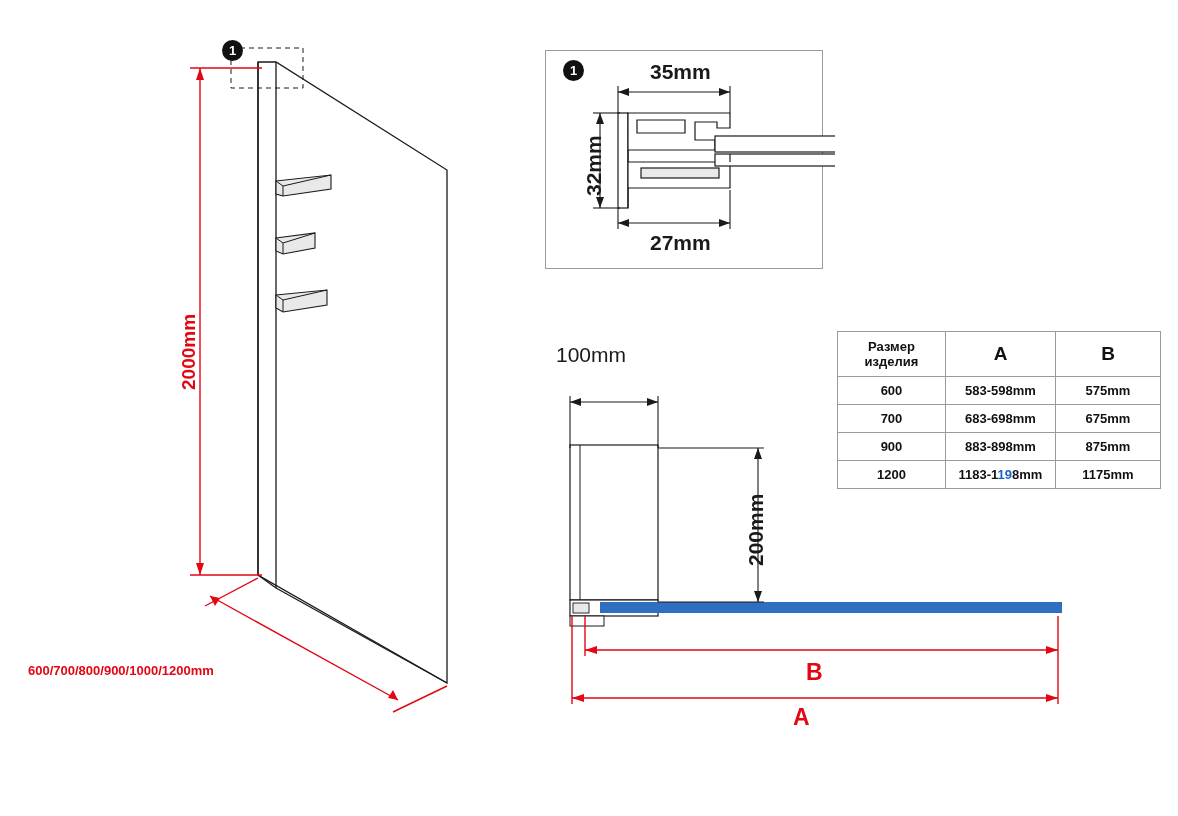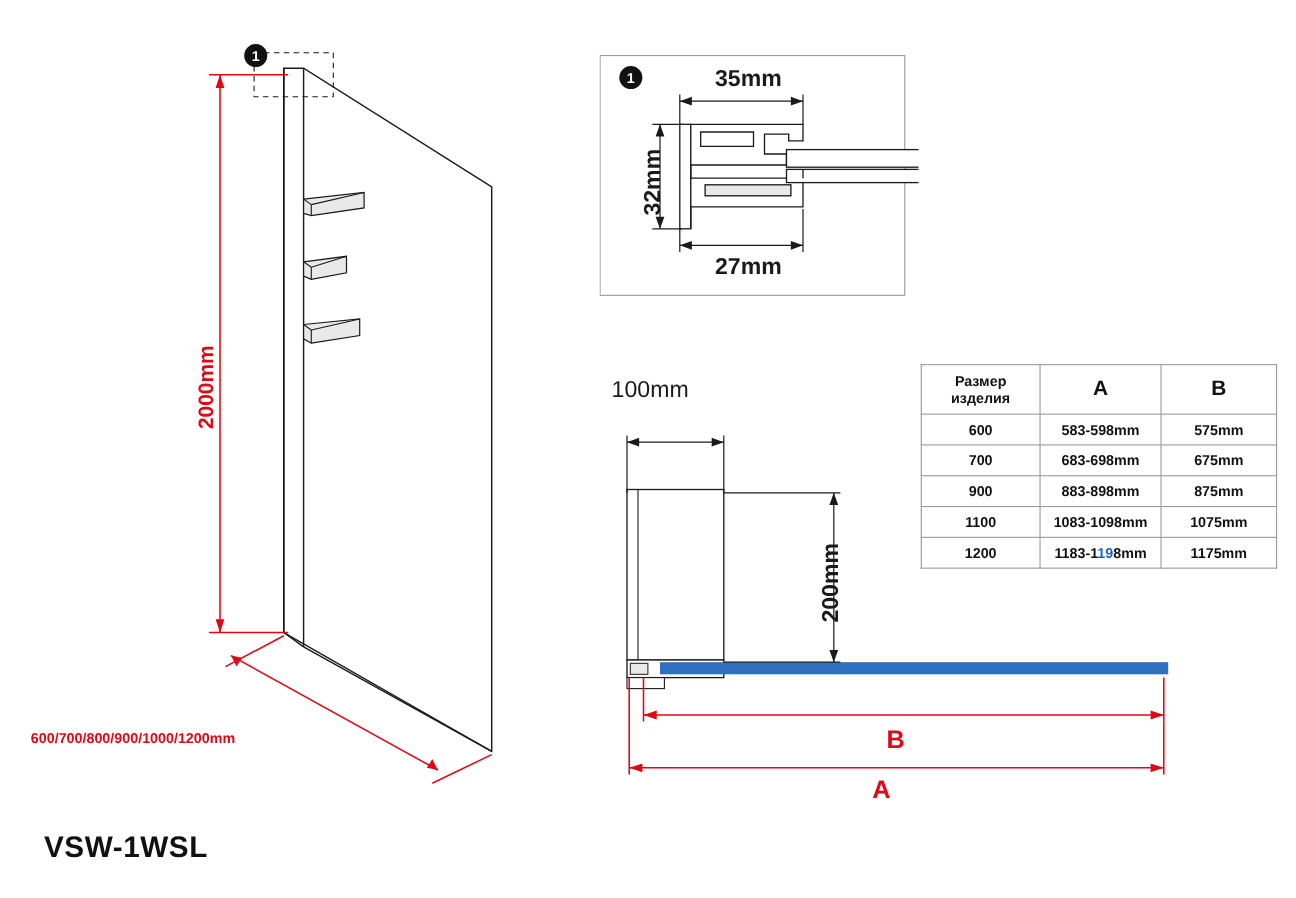--- a/index.html
+++ b/index.html
@@ -276,28 +276,22 @@
           <td>700</td>
           <td>683-698mm</td>
           <td>675mm</td>
         </tr>
         <tr>
           <td>900</td>
           <td>883-898mm</td>
           <td>875mm</td>
         </tr>
         <tr>
-          <td>1100</td>
-          <td>1083-1098mm</td>
-          <td>1075mm</td>
-        </tr>
-        <tr>
           <td>1200</td>
           <td><span>1183-1</span><span class="hl">19</span><span>8mm</span></td>
           <td>1175mm</td>
         </tr>
       </tbody>
     </table>
   </div>
 
-  <div class="abs model-code" style="left:40px; top:755px;">VSW-1WSL</div>
 
 </div>
 
 </body></html>

